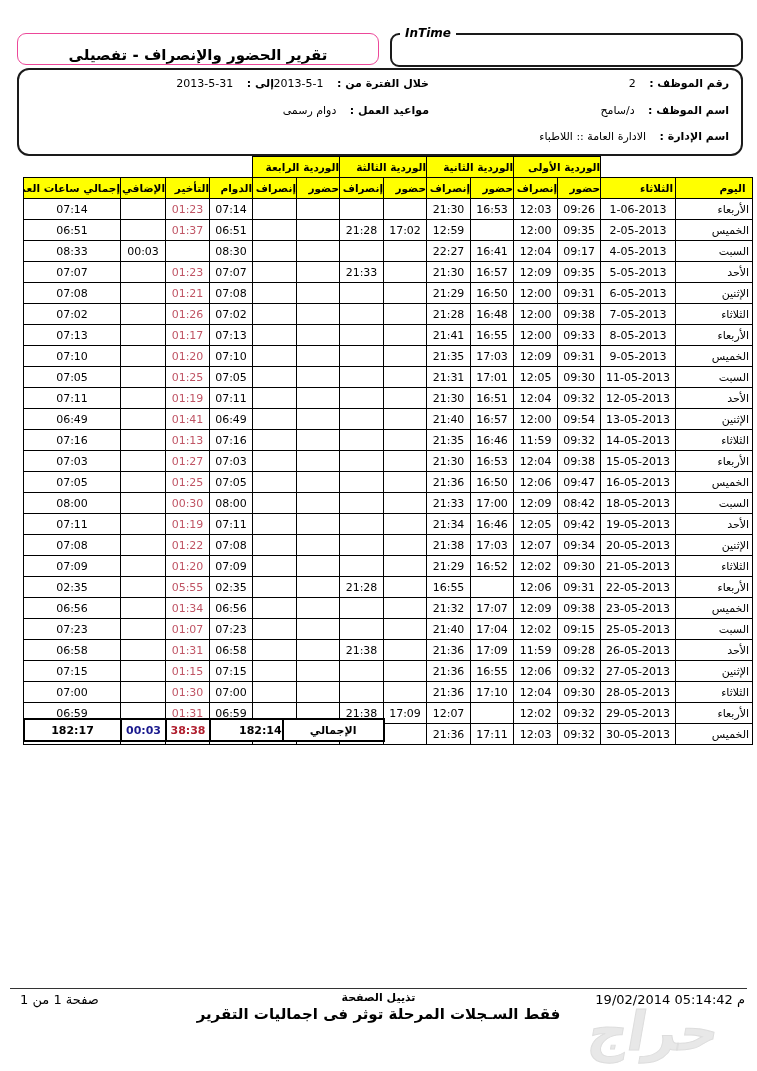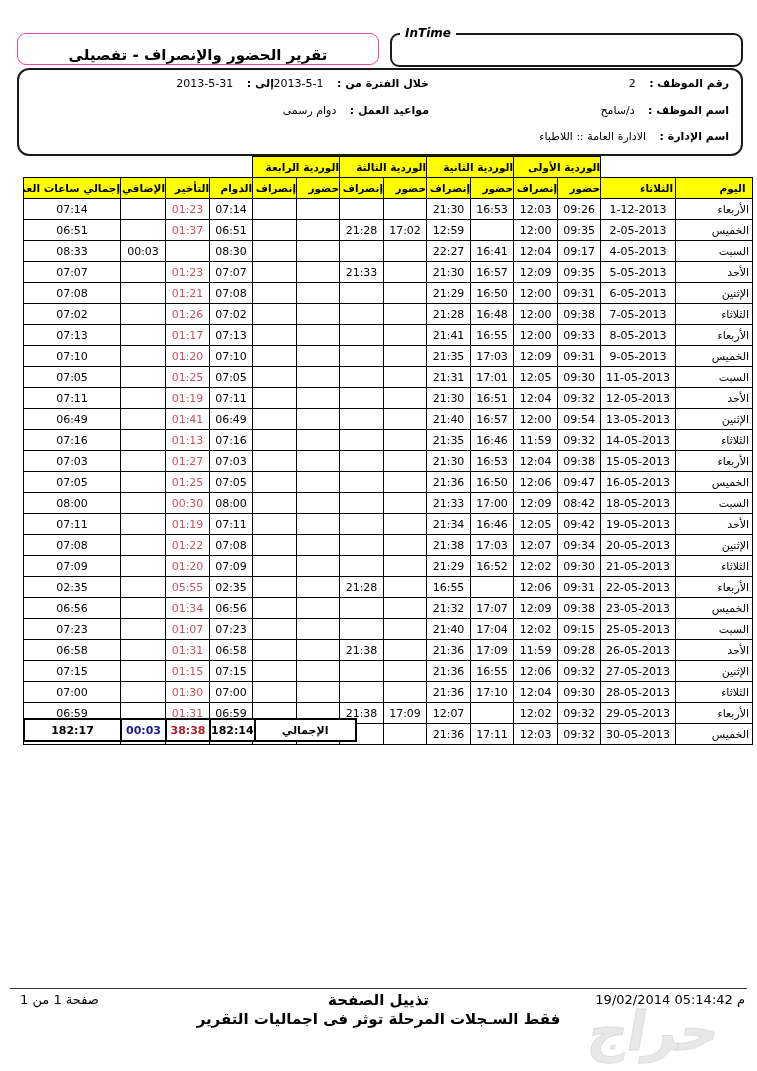--- a/index.html
+++ b/index.html
@@ -49,27 +49,27 @@
     position:absolute;left:23px;top:718px;border-collapse:collapse;
     font-size:11px;font-weight:bold;direction:ltr;
   }
   table.totals td{
     border:2px solid #000;height:20px;padding:0;text-align:center;
     line-height:19px;background:#fff;
   }
   table.totals td.c-total{width:95px;margin-left:23px;}
   table.totals td.c-ot{width:43px;color:#1a1a8e;}
   table.totals td.c-delay{width:42px;color:#b01e2e;margin-top:16px;}
-  table.totals td.c-dur{width:41px;}
+  table.totals td.c-dur{width:41px;padding-left:28px;}
   table.totals td.c-lbl{width:99px;direction:rtl;}
   
   .footer-line{position:absolute;left:10px;top:988px;width:737px;border-top:1.5px solid #333;}
   .footer-timestamp{position:absolute;right:12px;top:992px;font-size:13px;direction:ltr;}
   .footer-center{position:absolute;left:0;top:991px;width:757px;text-align:center;direction:rtl;}
-  .footer-center .l1{font-size:15px;font-weight:bold;}
+  .footer-center .l1{font-size:11px;font-weight:bold;}
   .footer-center .l2{font-size:15px;font-weight:bold;margin-top:1px;}
   .footer-page{position:absolute;left:20px;top:992px;font-size:13px;direction:rtl;}
   
   .watermark{position:absolute;left:480px;top:998px;width:270px;height:70px;}
 </style>
 </head>
 <body>
 
 <div class="page">
 
@@ -147,21 +147,21 @@
           <th class="yh">إنصراف</th>
           <th class="yh">الدوام</th>
           <th class="yh">التأخير</th>
           <th class="yh">الإضافي</th>
           <th class="yh">إجمالي ساعات العمل</th>
         </tr>
       </thead>
     <tbody>
         <tr>
           <td class="day">الأربعاء</td>
-          <td>1-12-2013</td>
+          <td>1-06-2013</td>
           <td>09:26</td>
           <td>12:03</td>
           <td>16:53</td>
           <td>21:30</td>
           <td></td>
           <td></td>
           <td></td>
           <td></td>
           <td>07:14</td>
           <td class="delay">01:23</td>

